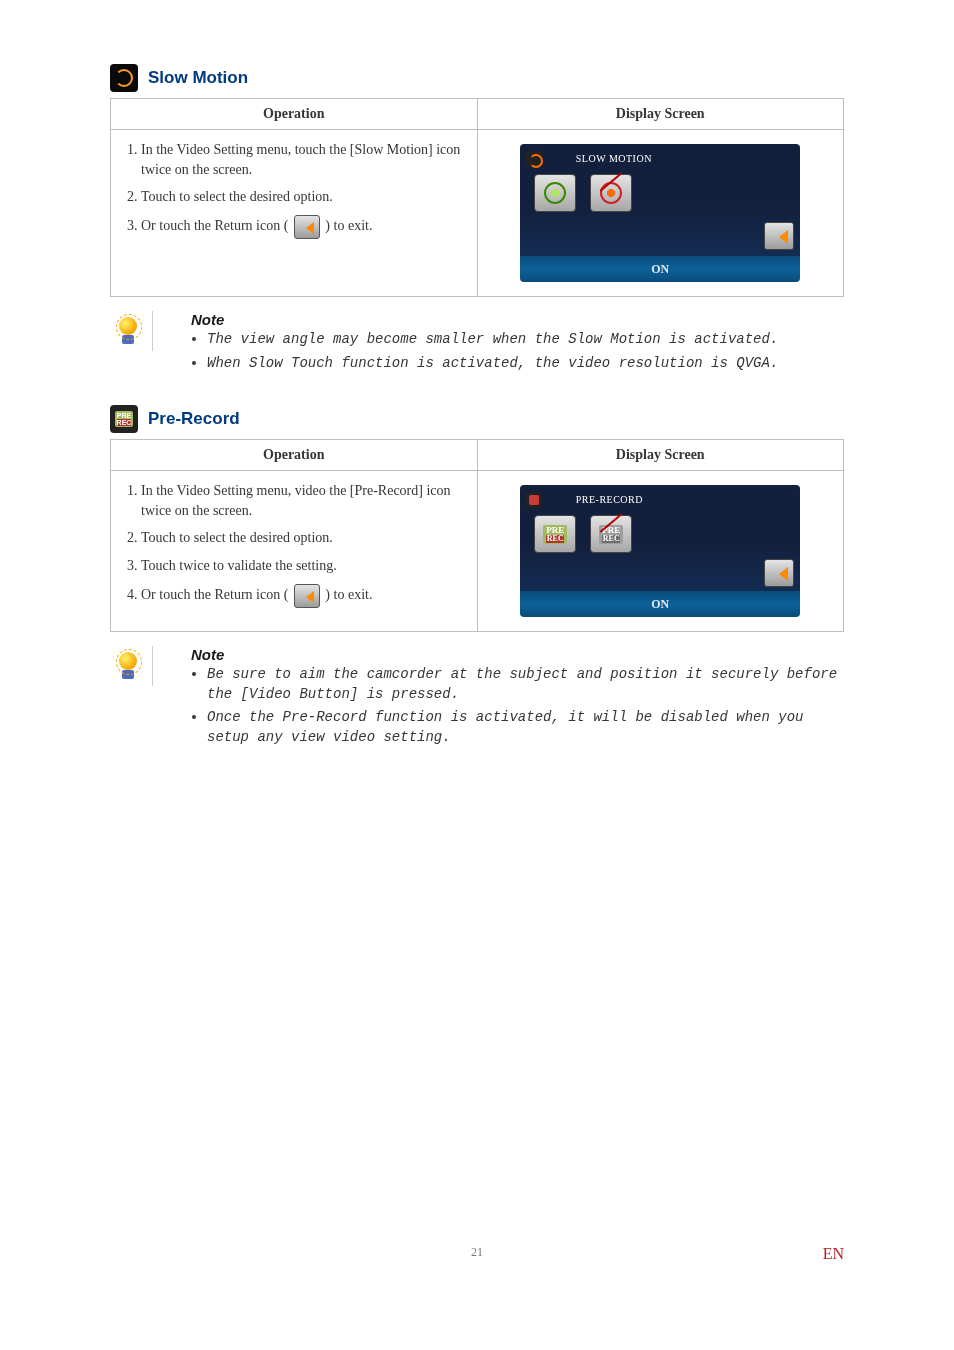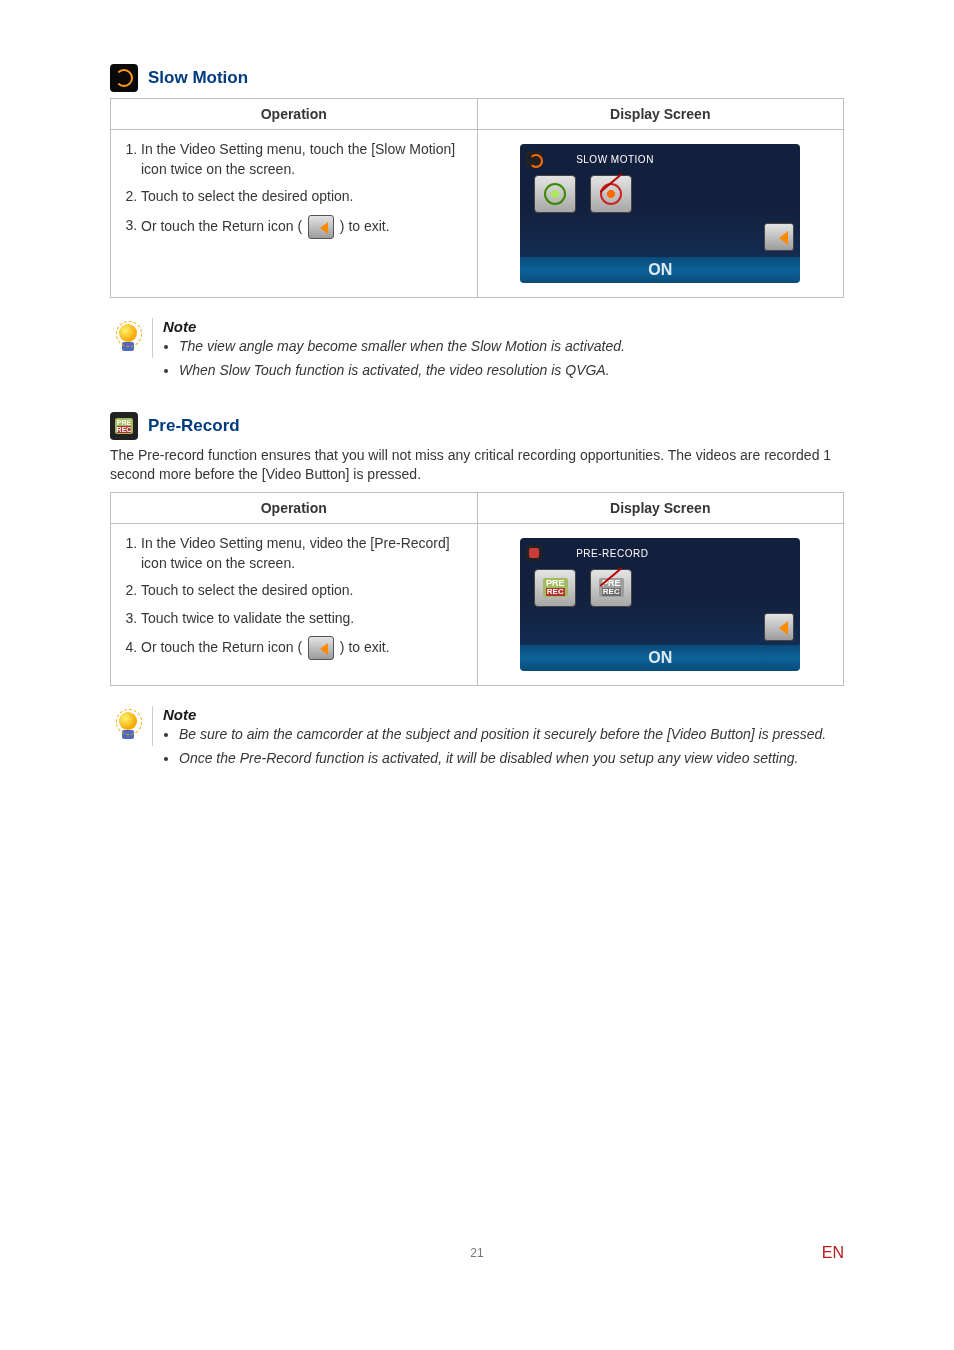--- a/index.html
+++ b/index.html
@@ -37,21 +37,22 @@
     margin: 0;
     font-weight: bold;
   }
   .body-text {
     margin: 6px 0 8px 0;
     line-height: 1.35;
   }
   table.feature {
     width: 100%;
     border-collapse: collapse;
-    margin-bottom: 20px;
+    margin-bottom: 14px;
+    font-family: Liberation Serif, serif;
   }
   table.feature th {
     border: 1px solid #bfbfbf;
     padding: 7px 8px;
     font-weight: bold;
     font-size: 14px;
     text-align: center;
     background: #fff;
     width: 50%;
   }
@@ -234,29 +235,30 @@
   .ds-bottom {
     background: linear-gradient(180deg, #0a4b7a 0%, #0c6299 50%, #0a4b7a 100%);
     border-radius: 0 0 4px 4px;
     height: 26px;
     display: flex;
     align-items: center;
     justify-content: center;
   }
   .ds-label {
     color: #dfe9f2;
-    font-size: 16px;
+    font-size: 12px;
     font-weight: bold;
   }
   
   .note-block {
     display: flex;
     margin-top: 4px;
     margin-bottom: 28px;
     align-items: flex-start;
+    gap: 28px;
   }
   .note-icon {
     flex: 0 0 36px;
     height: 40px;
     border-right: 1px solid #ccc;
     margin-right: 10px;
     position: relative;
     padding-right: 6px;
   }
   .bulb {
@@ -296,20 +298,21 @@
     color: #1a1a1a;
   }
   .note-body ul {
     margin: 0;
     padding-left: 16px;
   }
   .note-body li {
     font-style: italic;
     margin-bottom: 4px;
     line-height: 1.4;
+    font-family: Liberation Mono, monospace;
   }
   
   .prerec-badge {
     width: 28px; height: 24px;
     background: #222;
     border-radius: 3px;
     display: flex;
     align-items: center;
     justify-content: center;
   }
@@ -343,21 +346,22 @@
     border-left-color: transparent;
     border-radius: 50%;
   }
   .page-num-row {
     position: absolute;
     bottom: 40px;
     left: 110px;
     right: 110px;
     display: flex;
     justify-content: space-between;
-    align-items: center;
+    align-items: flex-start;
+    font-family: Liberation Serif, serif;
   }
   .page-num {
     color: #777;
     font-size: 12px;
     width: 100%;
     text-align: center;
   }
   .page-lang {
     color: #b91c1c;
     font-size: 16px;
@@ -438,21 +442,20 @@
     </div>
   </div>
 
   <div class="section-header">
     <div class="icon-box prerec-badge">
       <div class="inner">PRE<span class="rec">REC</span></div>
     </div>
     <h2>Pre-Record</h2>
   </div>
 
-  <p class="body-text">The Pre-record function ensures that you will not miss any critical recording opportunities. The videos are recorded 1 second more before the [Video Button] is pressed.</p>
 
   <table class="feature">
     <tbody>
         <tr>
       <th>Operation</th>
       <th>Display Screen</th>
     </tr>
     <tr>
       <td class="ops">
         <ol>

